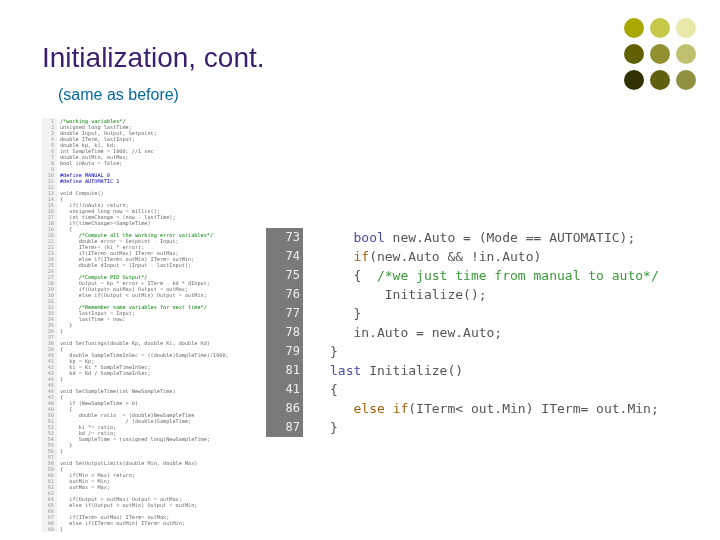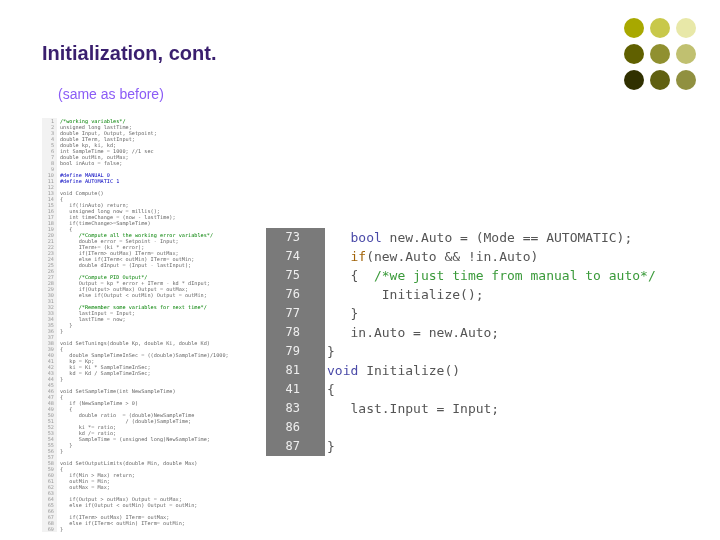--- a/index.html
+++ b/index.html
@@ -9,31 +9,31 @@
     height: 540px;
     background: #fff;
     font-family: Arial, Helvetica, sans-serif;
     overflow: hidden;
     position: relative;
   }
   .title {
     position: absolute;
     left: 42px;
     top: 42px;
-    font-size: 20px;
-    font-weight: bold;
+    font-size: 28px;
+    font-weight: normal;
     color: #3a1f6e;
     font-family: Arial, sans-serif;
   }
   .subtitle {
     position: absolute;
     left: 58px;
     top: 86px;
-    font-size: 14px;
-    color: #8b5cf6;
+    font-size: 16px;
+    color: #0369a1;
     font-family: Arial, sans-serif;
   }
   .dots {
     position: absolute;
     right: 22px;
     top: 18px;
     display: grid;
     grid-template-columns: repeat(3, 22px);
     grid-template-rows: repeat(3, 22px);
     gap: 4px 4px;
@@ -83,28 +83,28 @@
   .right-code .line {
     display: flex;
     height: 19px;
     align-items: center;
   }
   .right-code .gut {
     width: 34px;
     text-align: right;
     color: #eee;
     background: #7a7a7a;
-    padding-right: 25px;
+    padding-right: 3px;
     flex: 0 0 auto;
     font-size: 12px;
     height: 19px;
     line-height: 19px;
   }
   .right-code .src {
-    padding-left: 2px;
+    padding-left: 27px;
     white-space: pre;
     color: #555;
   }
   .right-code .type { color: #4a4aa8; }
   .right-code .kw   { color: #a16207; }
   .right-code .cmt  { color: #3a9a3a; }
 </style>
 </head>
 <body>
 
@@ -426,30 +426,27 @@
     <div class="line">
       <div class="gut">78</div>
       <div class="src">   in.Auto = new.Auto;</div>
     </div>
     <div class="line">
       <div class="gut">79</div>
       <div class="src">}</div>
     </div>
     <div class="line">
       <div class="gut">81</div>
-      <div class="src"><span class="type">void</span> Initialize()</div>
+      <div class="src"><span class="type">last</span> Initialize()</div>
     </div>
     <div class="line">
       <div class="gut">41</div>
       <div class="src">{</div>
     </div>
     <div class="line">
-      <div class="gut">83</div>
-      <div class="src">   last.Input = Input;</div>
-    </div>
-    <div class="line">
       <div class="gut">86</div>
+      <div class="src">   <span class="kw">else</span> <span class="kw">if</span>(ITerm&lt; out.Min) ITerm= out.Min;</div>
     </div>
     <div class="line">
       <div class="gut">87</div>
       <div class="src">}</div>
     </div>
   </div>
 
 </body></html>

